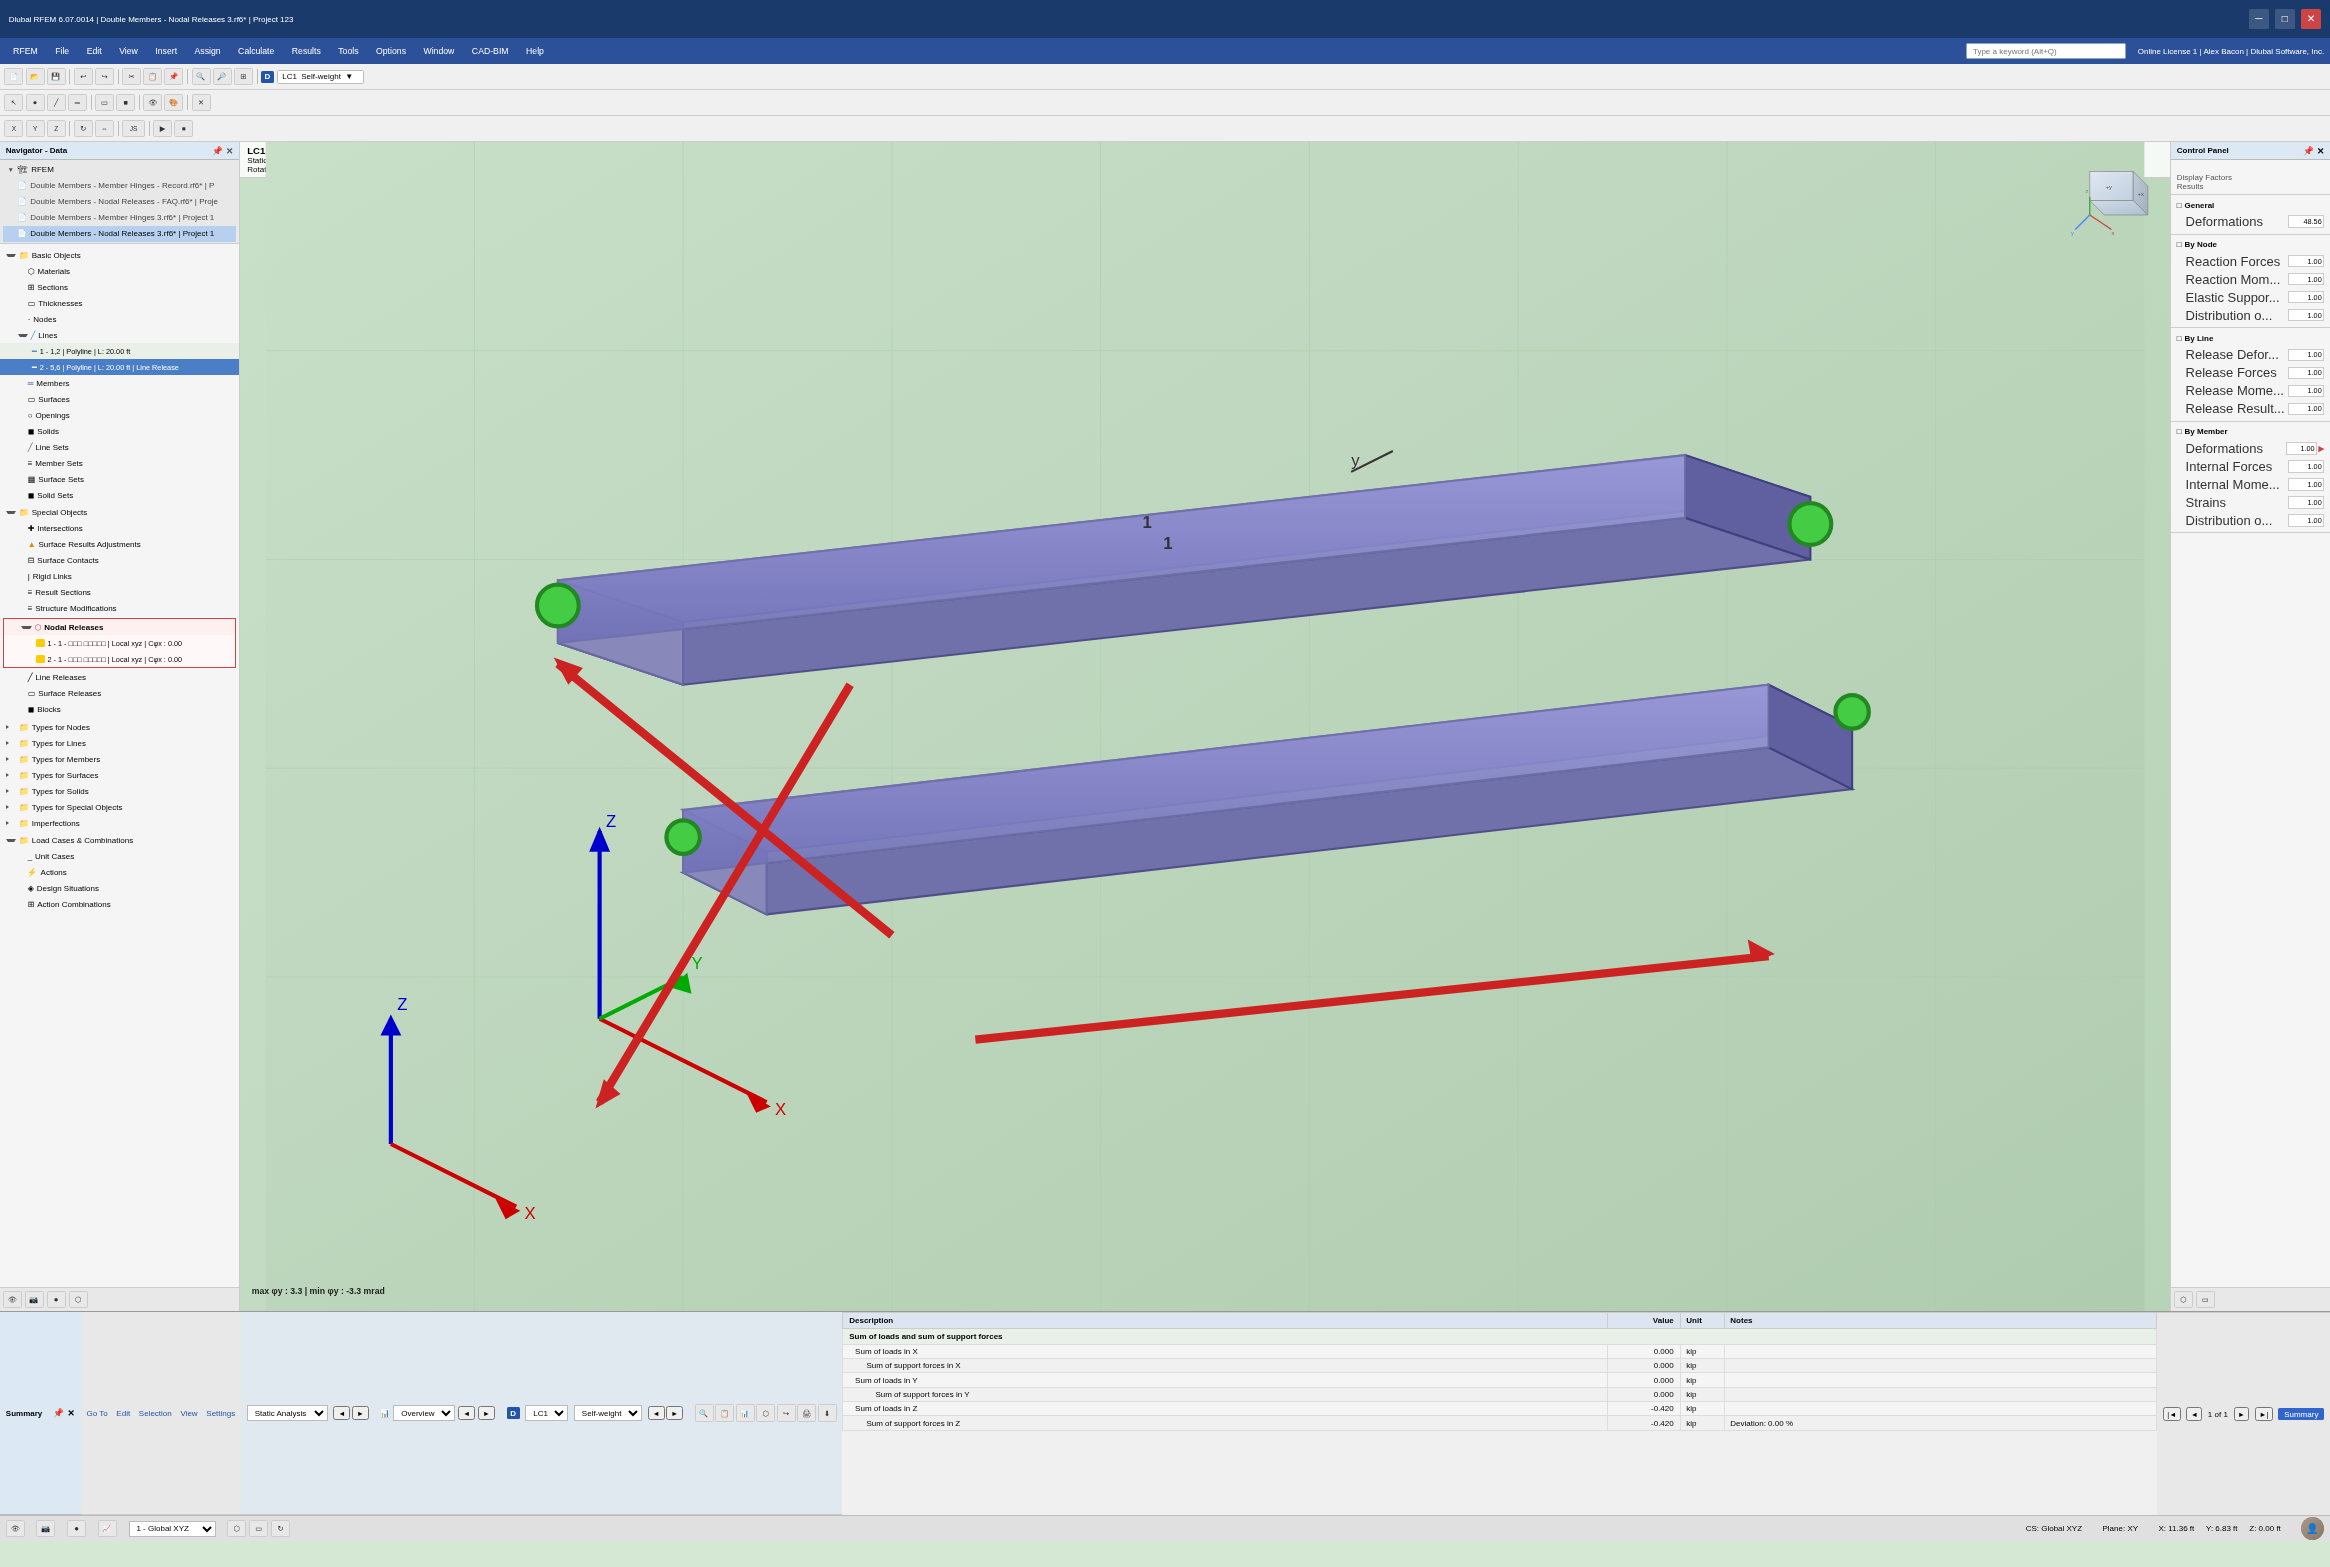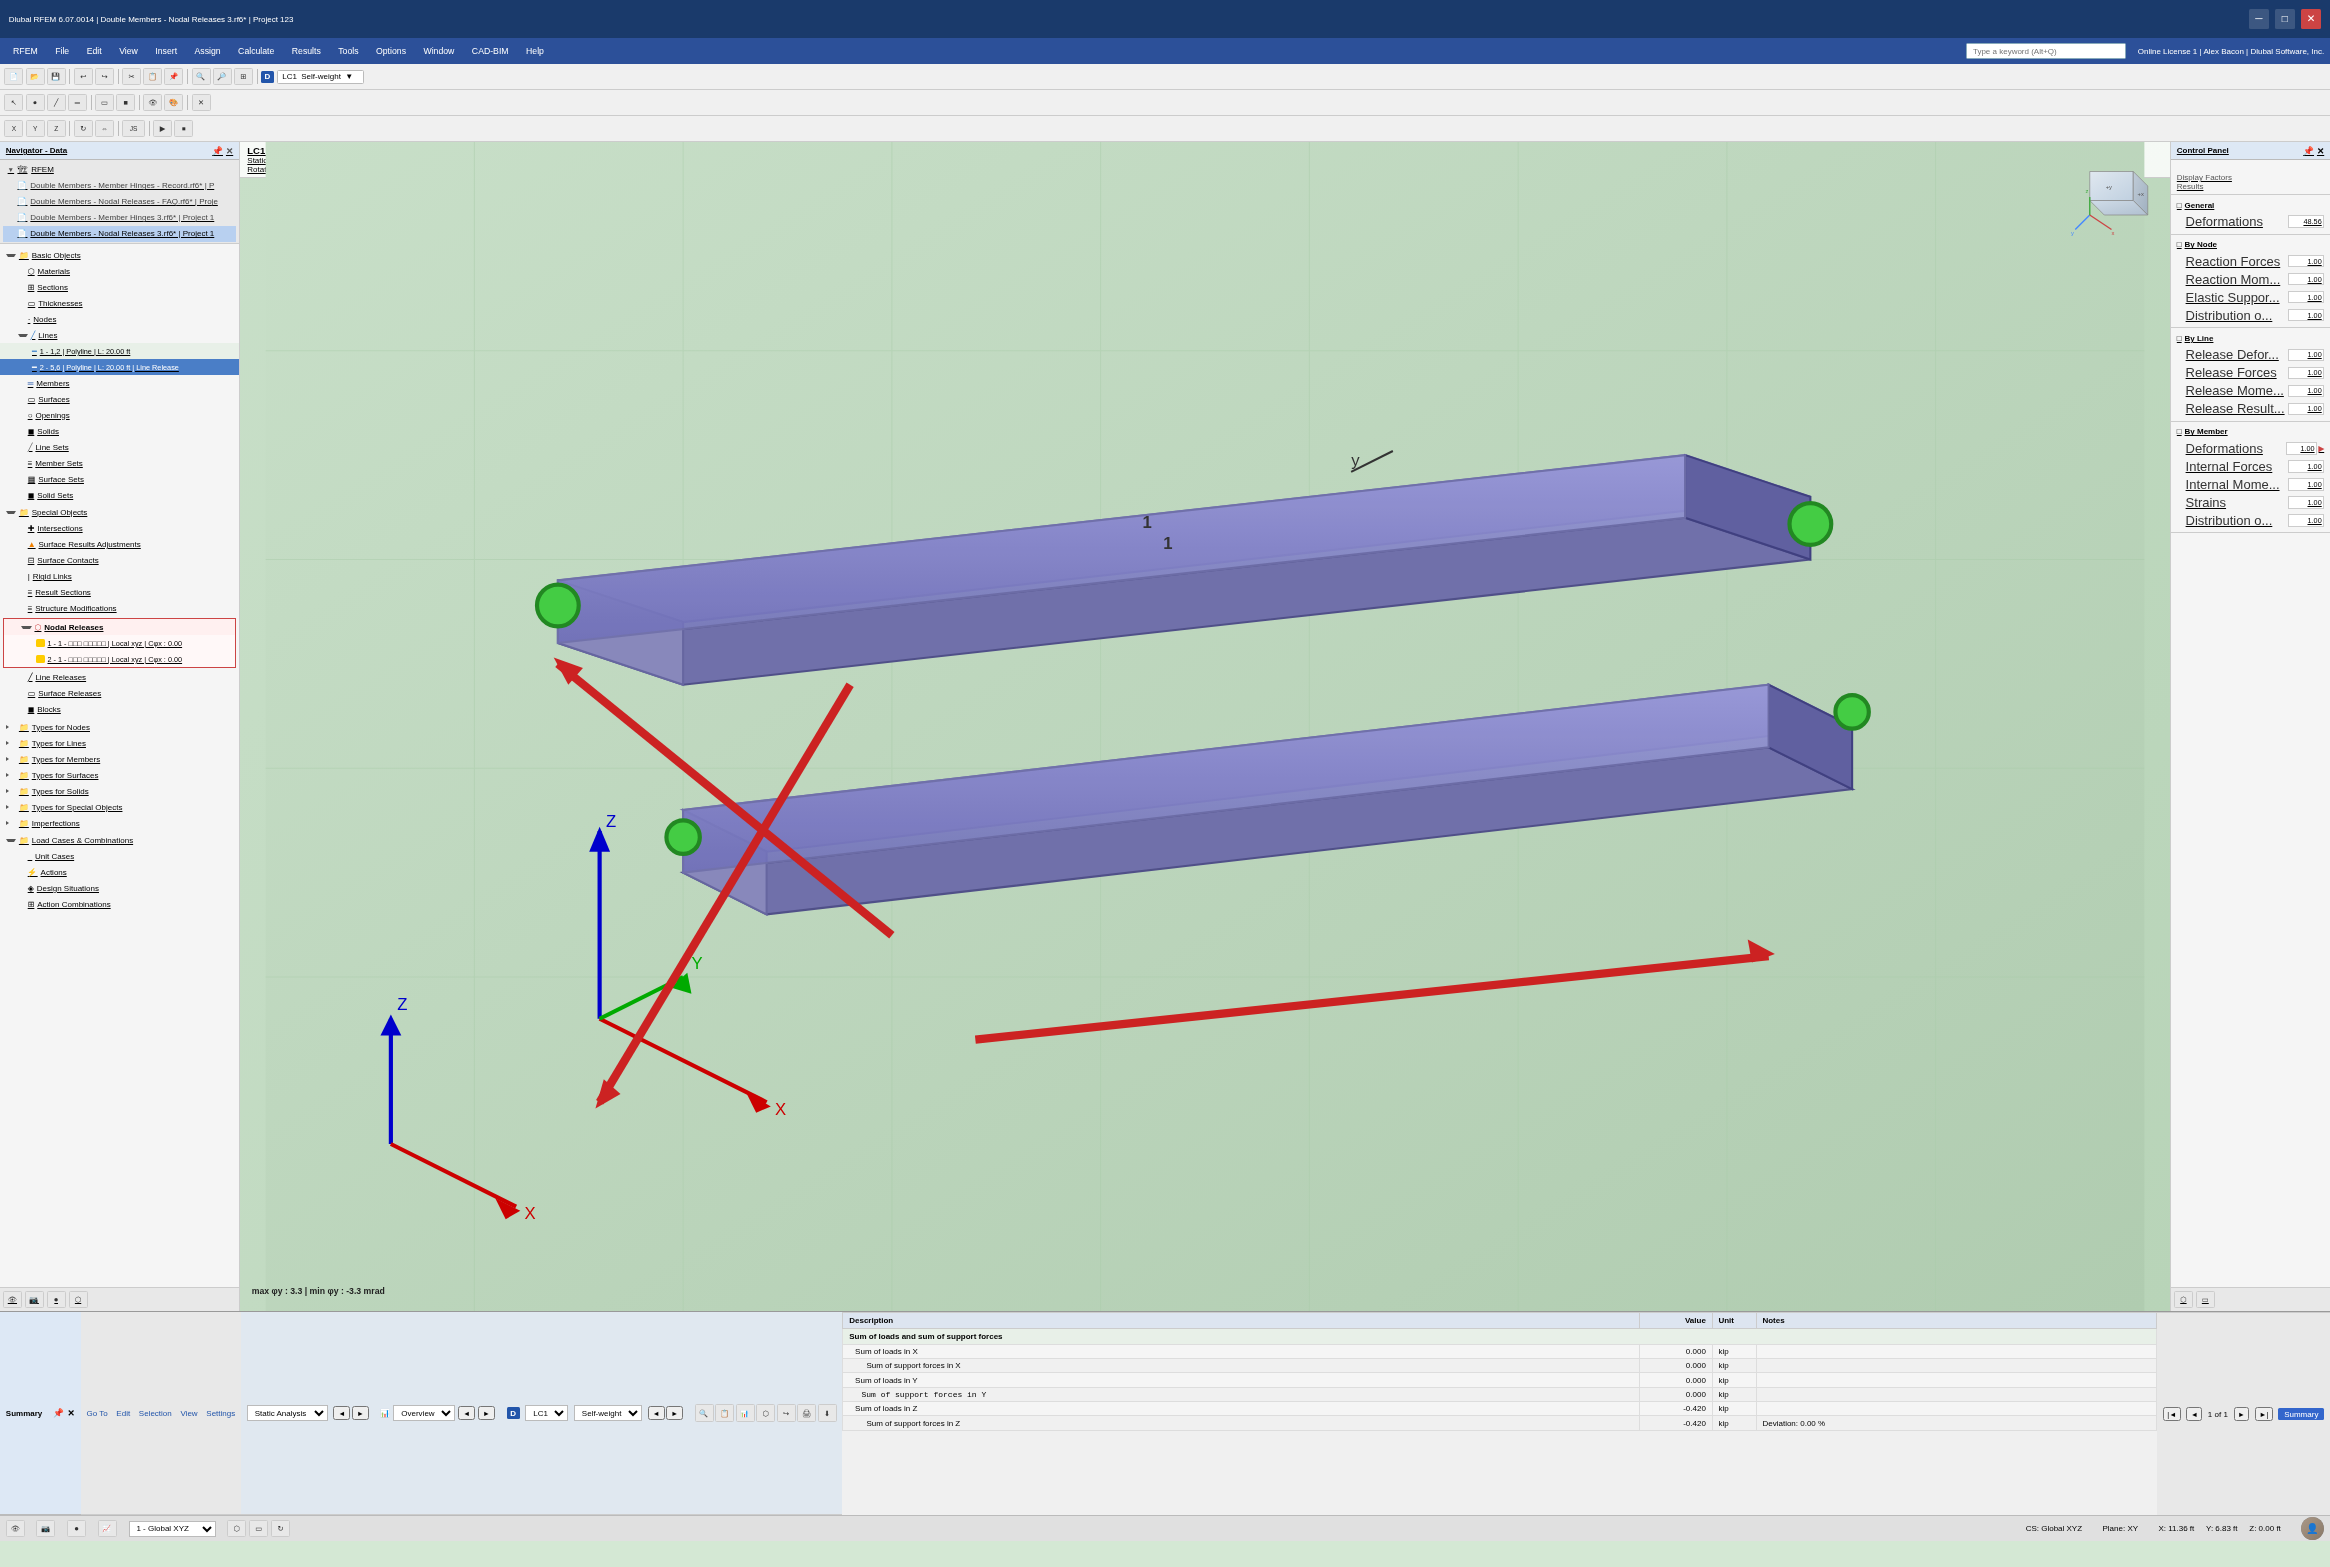--- a/index.html
+++ b/index.html
@@ -366,21 +366,21 @@
   <div class="toolbar-sep"></div>
   <div class="toolbar-btn">↻</div>
   <div class="toolbar-btn">⇔</div>
   <div class="toolbar-sep"></div>
   <div class="toolbar-btn" style="font-size:6.6px;width:23px;">JS</div>
   <div class="toolbar-sep"></div>
   <div class="toolbar-btn">▶</div>
   <div class="toolbar-btn">⏹</div>
 </div>
 
-<div id="main-layout" style="height:calc(1567px - 38px - 26px - 26px - 26px - 26px - 26px - 26px - 204px);text-decoration:underline;">
+<div id="main-layout" style="height:calc(1567px - 38px - 26px - 26px - 26px - 26px - 26px - 26px - 204px);">
 
   <div id="navigator">
     <div id="nav-header">
       <span>Navigator - Data</span>
       <div class="nav-header-icons">
         <span class="nav-header-icon">📌</span>
         <span class="nav-header-icon">✕</span>
       </div>
     </div>
 
@@ -950,21 +950,21 @@
     <td>kip</td>
     <td></td>
   </tr>
           <tr>
     <td style="padding-left:11.7px;">Sum of loads in Y</td>
     <td style="text-align:right;">0.000</td>
     <td>kip</td>
     <td></td>
   </tr>
           <tr>
-    <td style="padding-left:18px;font-family:Liberation Mono, monospace;">Sum of support forces in Y</td>
+    <td style="padding-left:32px;">Sum of support forces in Y</td>
     <td style="text-align:right;">0.000</td>
     <td>kip</td>
     <td></td>
   </tr>
           <tr>
     <td style="padding-left:11.7px;">Sum of loads in Z</td>
     <td style="text-align:right;">-0.420</td>
     <td>kip</td>
     <td></td>
   </tr>

